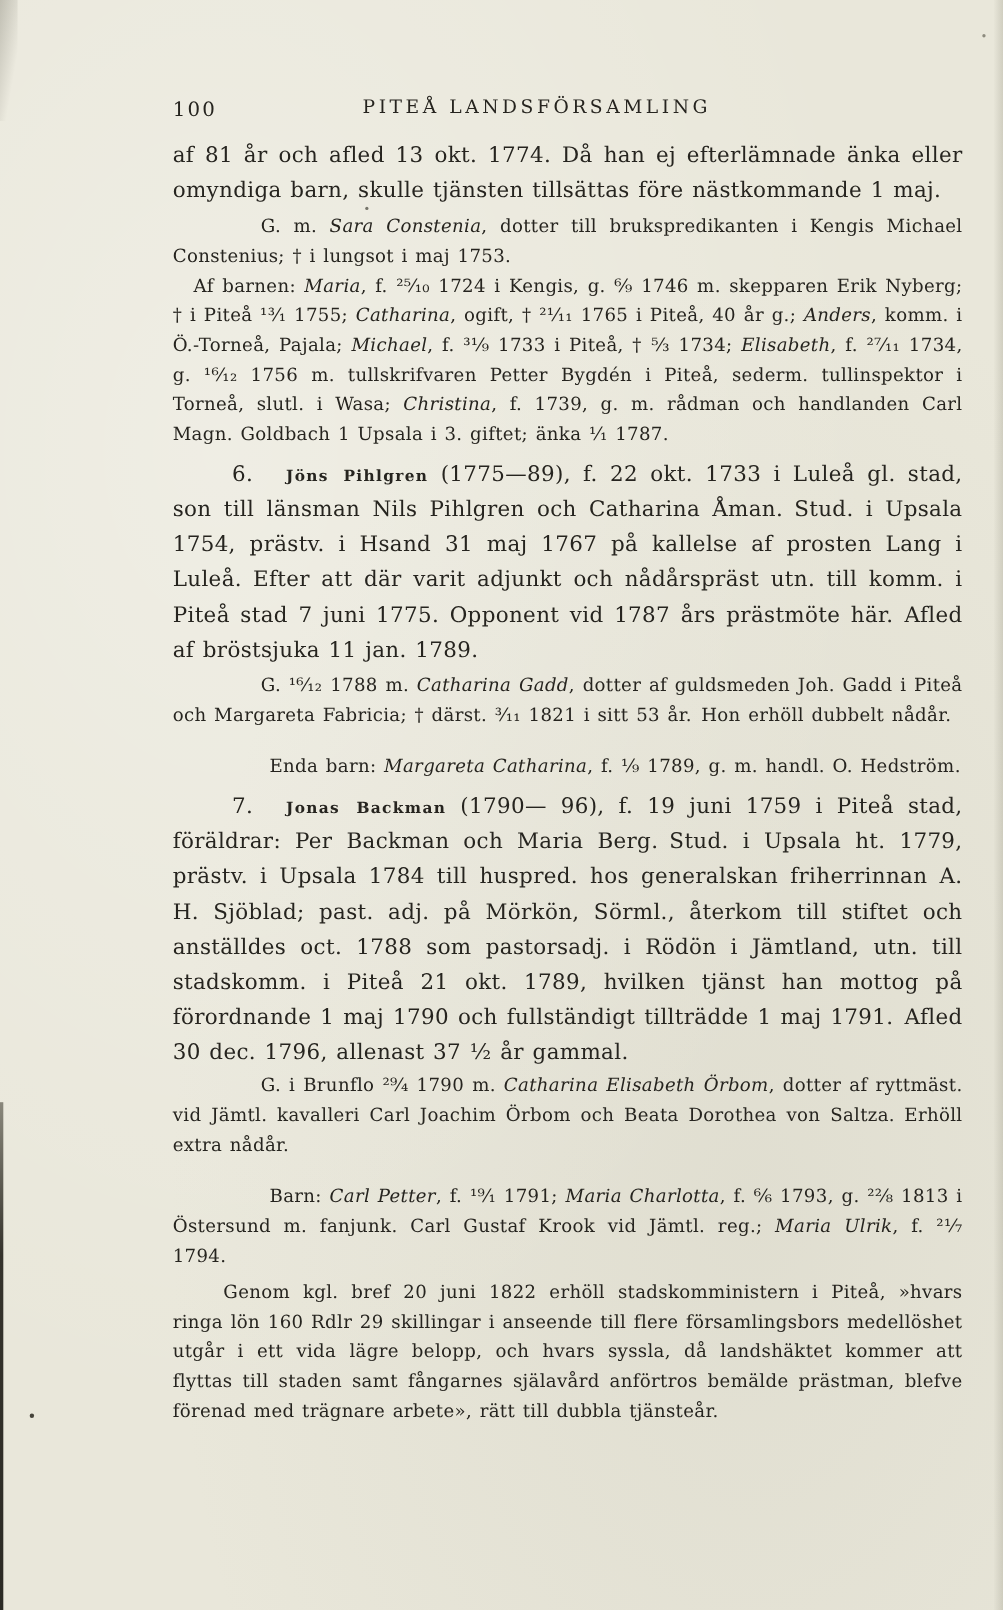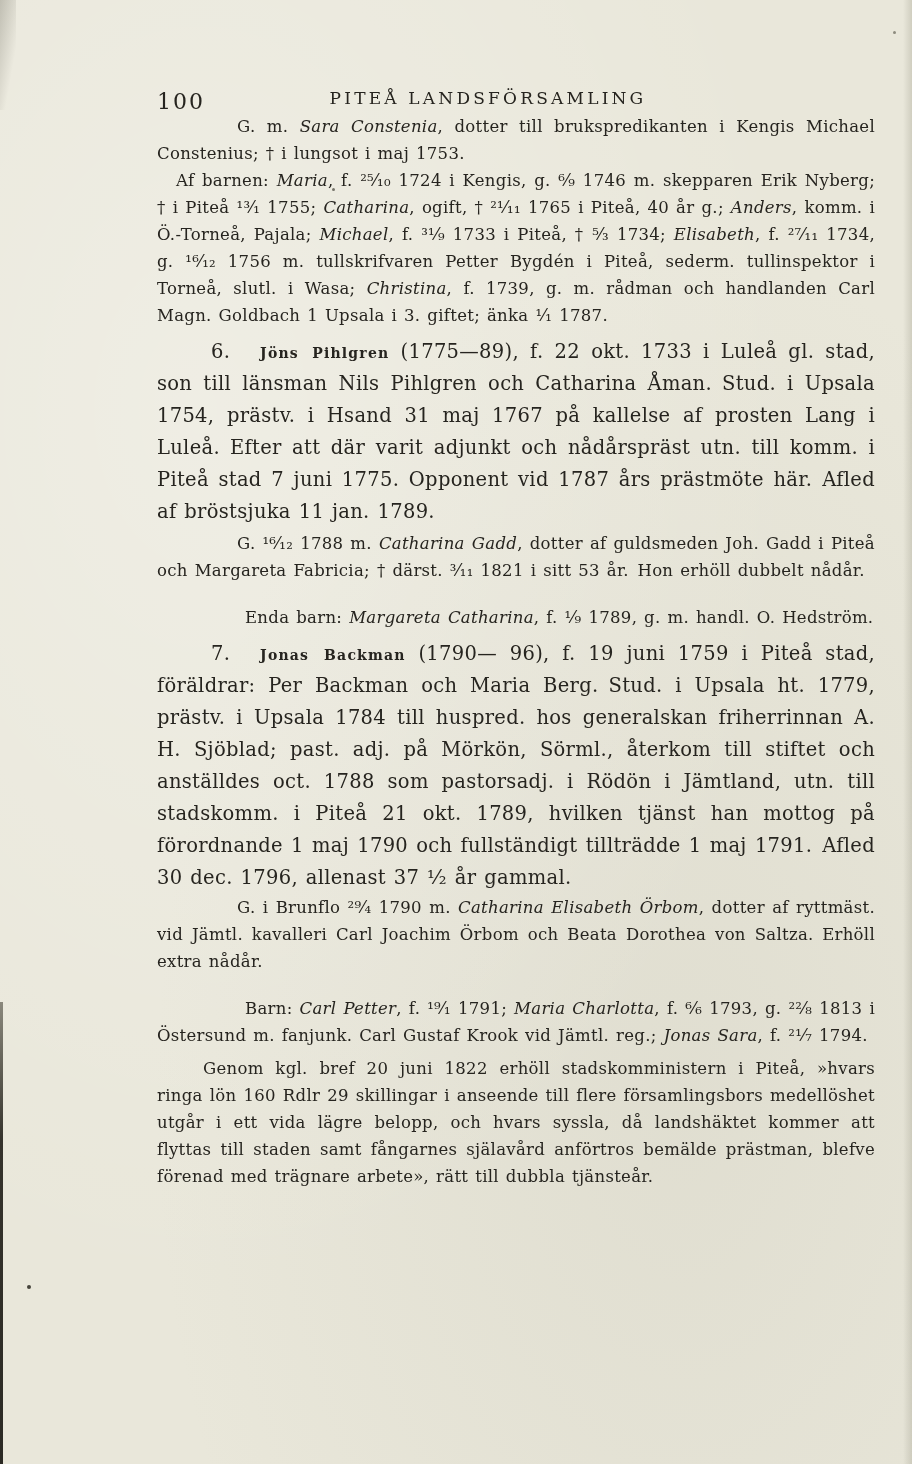--- a/index.html
+++ b/index.html
@@ -18,21 +18,21 @@
   .corner-tl{position:absolute;left:0;top:0;width:16px;height:110px;
     background:linear-gradient(100deg, rgba(140,138,126,0.45), rgba(140,138,126,0) 70%);}
   .edge-right{position:absolute;right:0;top:0;width:9px;height:1464px;
     background:linear-gradient(to left, rgba(170,168,152,0.40), rgba(170,168,152,0));}
   .speck1{position:absolute;left:27px;top:1285px;width:4px;height:4px;border-radius:50%;background:#45433a;}
   .speck2{position:absolute;left:893px;top:31px;width:3px;height:3px;border-radius:50%;background:#8d8b7e;}
   .speck3{position:absolute;left:332px;top:188px;width:3px;height:3px;border-radius:50%;background:#76746a;}
 
   .text-block{position:absolute;left:157px;top:88px;width:718px;}
   header{position:relative;height:22px;}
-  .page-number{position:absolute;left:0;top:1px;font-size:22px;letter-spacing:2px;}
+  .page-number{position:absolute;left:0;top:1px;font-size:18px;letter-spacing:2px;}
   .running-title{display:block;text-align:center;font-size:17px;letter-spacing:3.2px;margin-right:56px;white-space:nowrap;}
 
   p{margin:0;text-align:justify;word-spacing:1.4px;letter-spacing:0.3px;}
   .main{font-size:19.5px;line-height:32px;}
   .small{font-size:16.5px;line-height:27px;}
   .it{font-style:italic;}
   .bd{font-weight:700;font-size:14px;line-height:1;letter-spacing:1.2px;word-spacing:4px;}
 
   .m-p1{margin-top:15px;}
   .m-p2{margin-top:3px;}
@@ -61,31 +61,32 @@
   <div class="speck1"></div>
   <div class="speck2"></div>
   <div class="speck3"></div>
 
   <div class="text-block">
     <header>
       <span class="page-number">100</span>
       <span class="running-title">PITEÅ LANDSFÖRSAMLING</span>
     </header>
 
+    <p class="main ind0 m-p1"><span>af 81 år och afled 13 okt. 1774. Då han ej efterlämnade änka eller omyndiga barn, skulle tjänsten tillsättas före nästkommande 1 maj.</span></p>
 
     <p class="small ind-deep m-p2"><span>G. m. </span><span class="it">Sara Constenia</span><span>, dotter till brukspredikanten i Kengis Michael Constenius; † i lungsot i maj 1753.</span></p>
     <p class="small ind-sm"><span>Af barnen: </span><span class="it">Maria</span><span>, f. ²⁵⁄₁₀ 1724 i Kengis, g. ⁶⁄₉ 1746 m. skepparen Erik Nyberg; † i Piteå ¹³⁄₁ 1755; </span><span class="it">Catharina</span><span>, ogift, † ²¹⁄₁₁ 1765 i Piteå, 40 år g.; </span><span class="it">Anders</span><span>, komm. i Ö.-Torneå, Pajala; </span><span class="it">Michael</span><span>, f. ³¹⁄₉ 1733 i Piteå, † ⁵⁄₃ 1734; </span><span class="it">Elisabeth</span><span>, f. ²⁷⁄₁₁ 1734, g. ¹⁶⁄₁₂ 1756 m. tullskrifvaren Petter Bygdén i Piteå, sederm. tullinspektor i Torneå, slutl. i Wasa; </span><span class="it">Christina</span><span>, f. 1739, g. m. rådman och handlanden Carl Magn. Goldbach 1 Upsala i 3. giftet; änka ¹⁄₁ 1787.</span></p>
 
     <p class="main ind-entry m-e6"><span>6.  </span><span class="bd">Jöns Pihlgren</span><span> (1775—89), f. 22 okt. 1733 i Luleå gl. stad, son till länsman Nils Pihlgren och Catharina Åman. Stud. i Upsala 1754, prästv. i Hsand 31 maj 1767 på kallelse af prosten Lang i Luleå. Efter att där varit adjunkt och nådårspräst utn. till komm. i Piteå stad 7 juni 1775. Opponent vid 1787 års prästmöte här. Afled af bröstsjuka 11 jan. 1789.</span></p>
 
     <p class="small ind-deep m-p5"><span>G. ¹⁶⁄₁₂ 1788 m. </span><span class="it">Catharina Gadd</span><span>, dotter af guldsmeden Joh. Gadd i Piteå och Margareta Fabricia; † därst. ³⁄₁₁ 1821 i sitt 53 år. Hon erhöll dubbelt nådår.</span></p>
     <p class="small ind-deep2"><span>Enda barn: </span><span class="it">Margareta Catharina</span><span>, f. ¹⁄₉ 1789, g. m. handl. O. Hedström.</span></p>
 
     <p class="main ind-entry m-e7"><span>7.  </span><span class="bd">Jonas Backman</span><span> (1790— 96), f. 19 juni 1759 i Piteå stad, föräldrar: Per Backman och Maria Berg. Stud. i Upsala ht. 1779, prästv. i Upsala 1784 till huspred. hos generalskan friherrinnan A. H. Sjöblad; past. adj. på Mörkön, Sörml., återkom till stiftet och anställdes oct. 1788 som pastorsadj. i Rödön i Jämtland, utn. till stadskomm. i Piteå 21 okt. 1789, hvilken tjänst han mottog på förordnande 1 maj 1790 och fullständigt tillträdde 1 maj 1791. Afled 30 dec. 1796, allenast 37 ¹⁄₂ år gammal.</span></p>
 
     <p class="small ind-deep m-p8"><span>G. i Brunflo ²⁹⁄₄ 1790 m. </span><span class="it">Catharina Elisabeth Örbom</span><span>, dotter af ryttmäst. vid Jämtl. kavalleri Carl Joachim Örbom och Beata Dorothea von Saltza. Erhöll extra nådår.</span></p>
-    <p class="small ind-deep2"><span>Barn: </span><span class="it">Carl Petter</span><span>, f. ¹⁹⁄₁ 1791; </span><span class="it">Maria Charlotta</span><span>, f. ⁶⁄₆ 1793, g. ²²⁄₈ 1813 i Östersund m. fanjunk. Carl Gustaf Krook vid Jämtl. reg.; </span><span class="it">Jonas Sara</span><span>, f. ²¹⁄₇ 1794.</span></p>
+    <p class="small ind-deep2"><span>Barn: </span><span class="it">Carl Petter</span><span>, f. ¹⁹⁄₁ 1791; </span><span class="it">Maria Charlotta</span><span>, f. ⁶⁄₆ 1793, g. ²²⁄₈ 1813 i Östersund m. fanjunk. Carl Gustaf Krook vid Jämtl. reg.; </span><span class="it">Maria Ulrik</span><span>, f. ²¹⁄₇ 1794.</span></p>
 
 
 
     <p class="small ind-md m-p12"><span>Genom kgl. bref 20 juni 1822 erhöll stadskomministern i Piteå, »hvars ringa lön 160 Rdlr 29 skillingar i anseende till flere församlingsbors medellöshet utgår i ett vida lägre belopp, och hvars syssla, då landshäktet kommer att flyttas till staden samt fångarnes själavård anförtros bemälde prästman, blefve förenad med trägnare arbete», rätt till dubbla tjänsteår.</span></p>
   </div>
 </div>
 
 </body></html>

